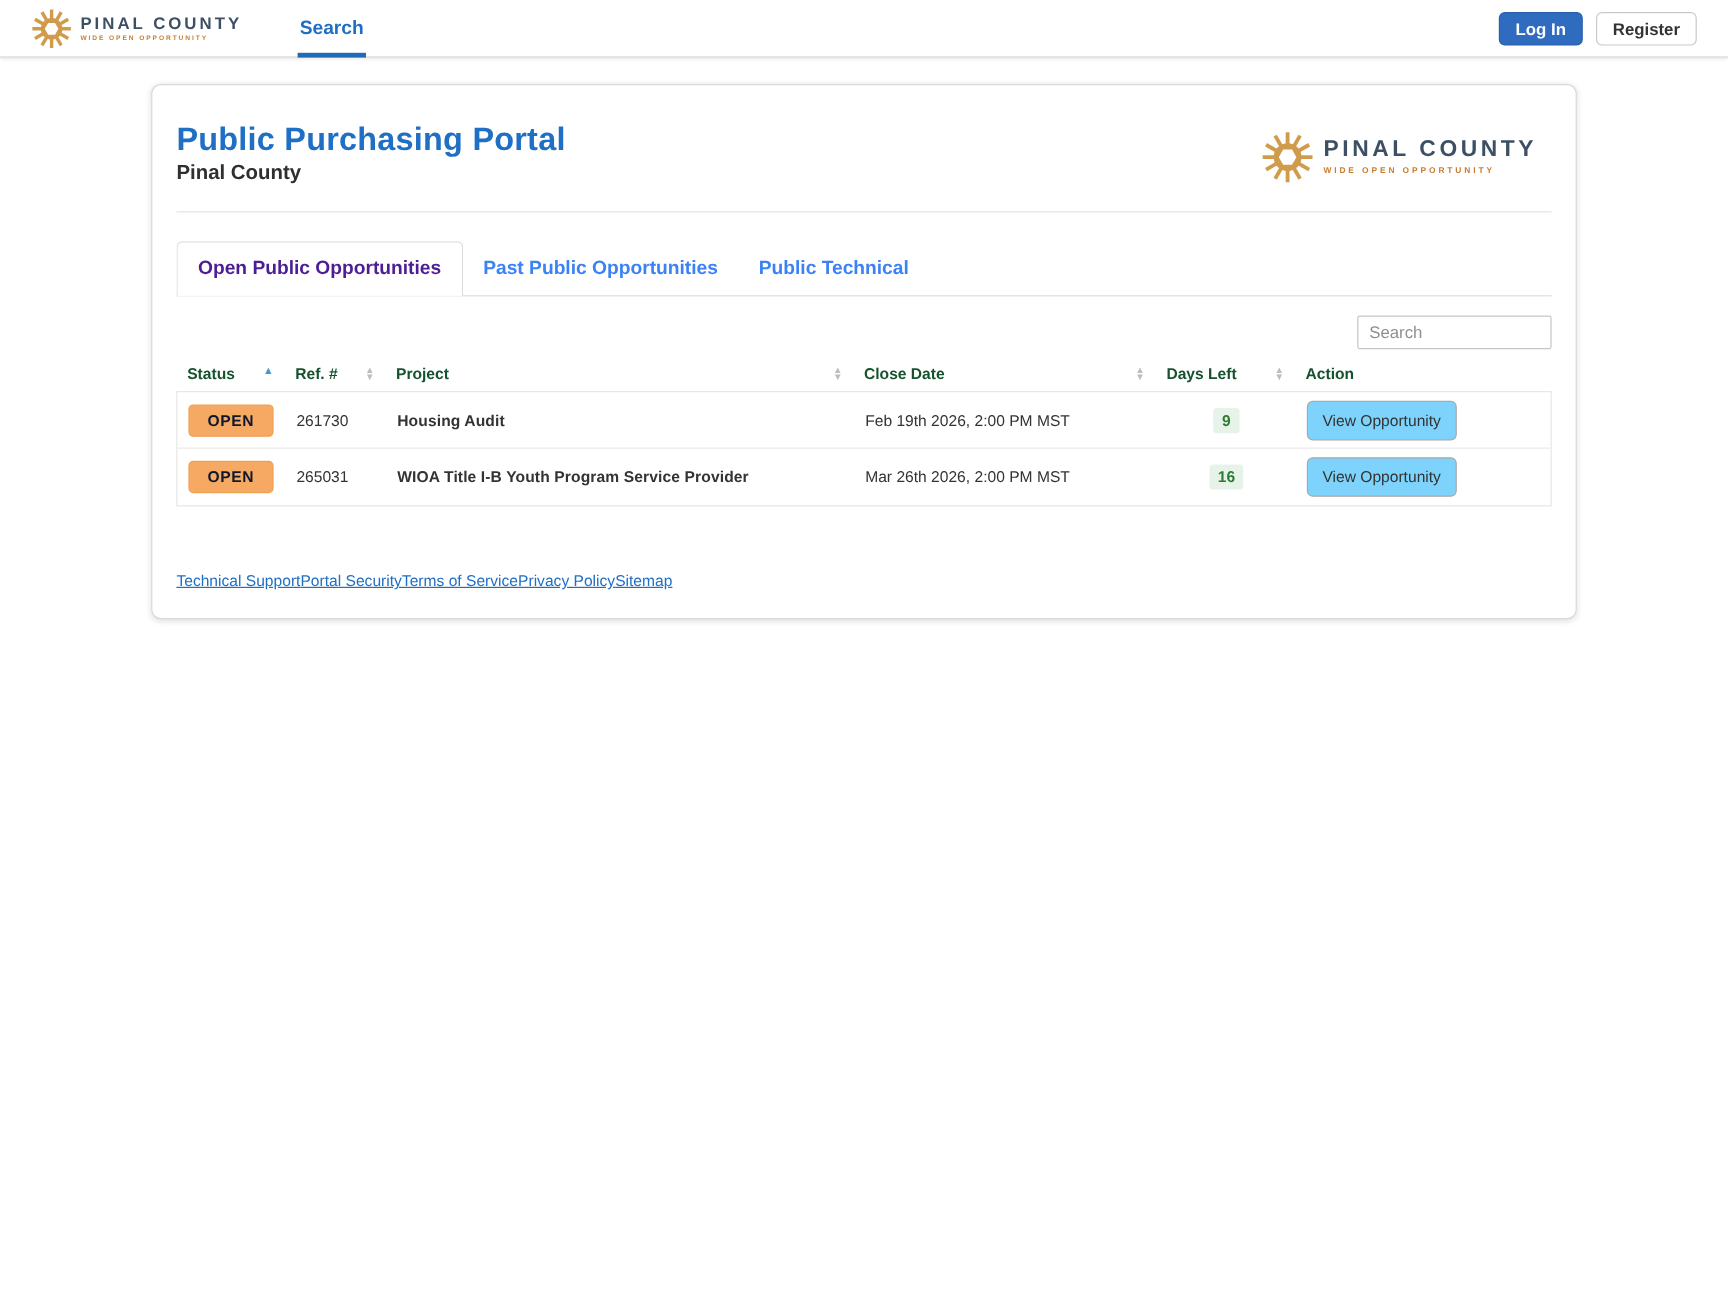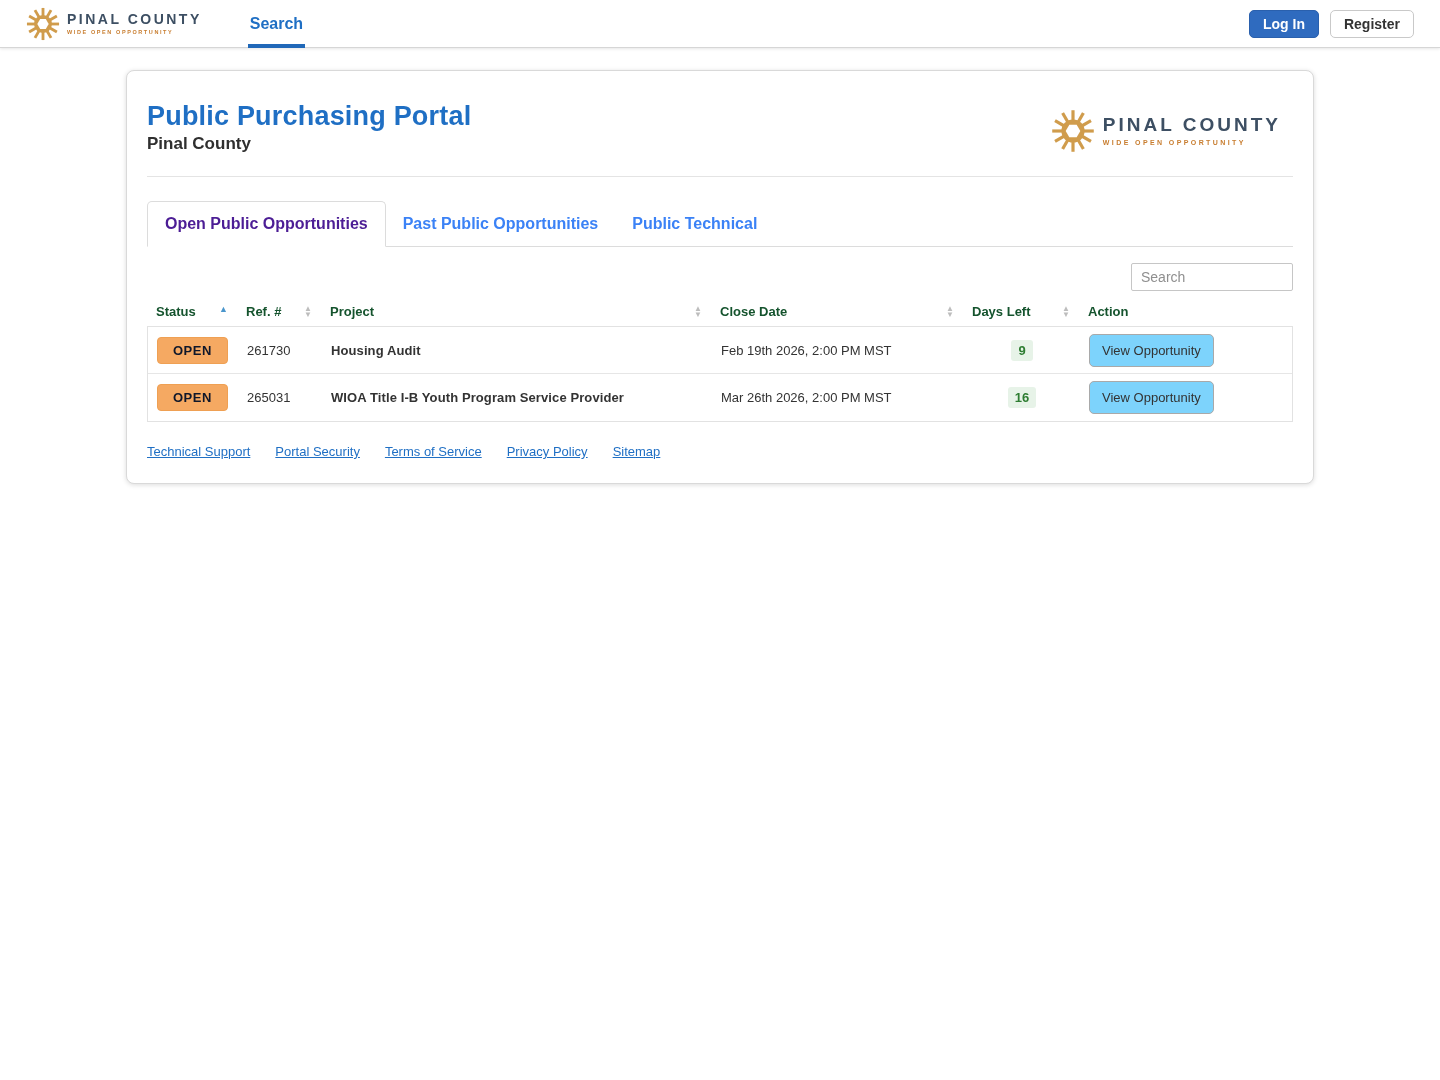--- a/index.html
+++ b/index.html
@@ -112,21 +112,21 @@
     border-radius: 3px; font-size: 13px; font-weight: bold;
     padding: 3px 7px; min-width: 8px;
   }
   .btn-view {
     background: #7dd3fc; border: 1px solid #a9a9a9; border-radius: 5px;
     font-family: inherit; font-size: 13px; color: #333;
     padding: 8px 12px; cursor: pointer;
   }
 
   
-  .footer-links { display: flex; gap: 25px; margin-top: 22px; }
+  .footer-links { display: flex; margin-top: 54px; }
   .footer-link { color: #1f6fc4; font-size: 13px; text-decoration: underline; cursor: pointer; }
 
   .sun-icon { display: block; }
 </style>
 </head>
 <body>
 
 <header class="navbar">
   <div class="brand">
     <span>

